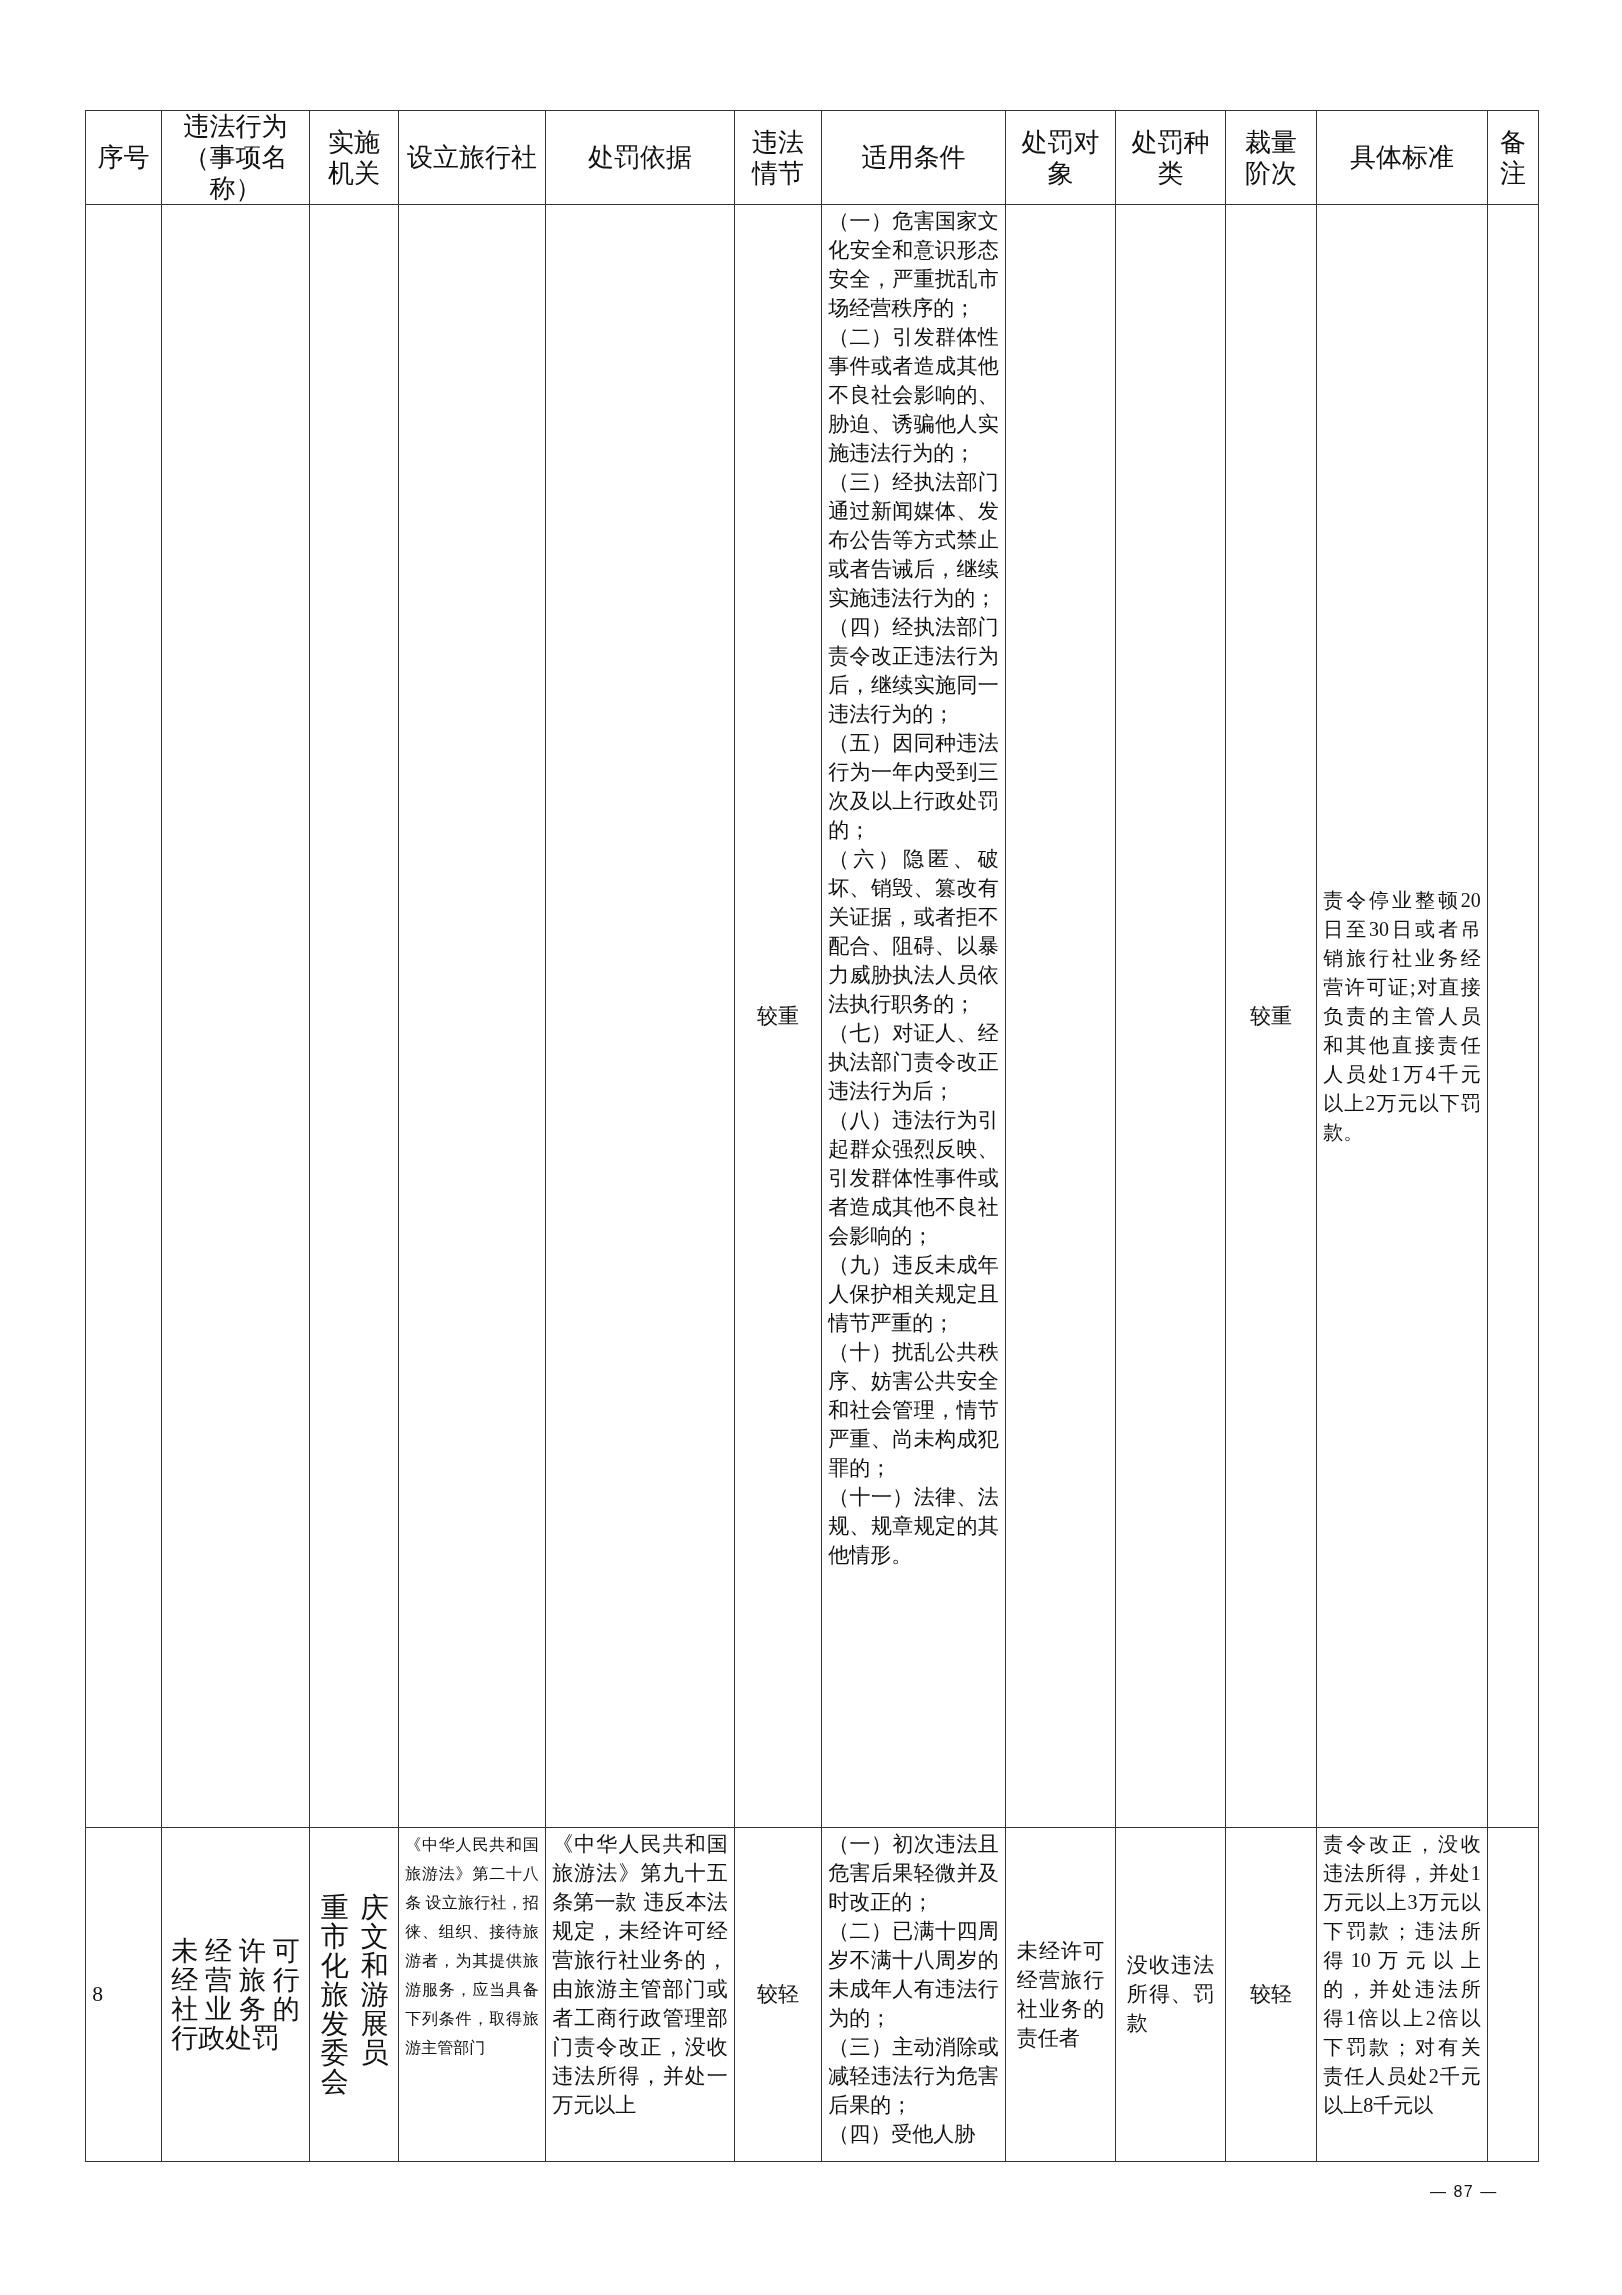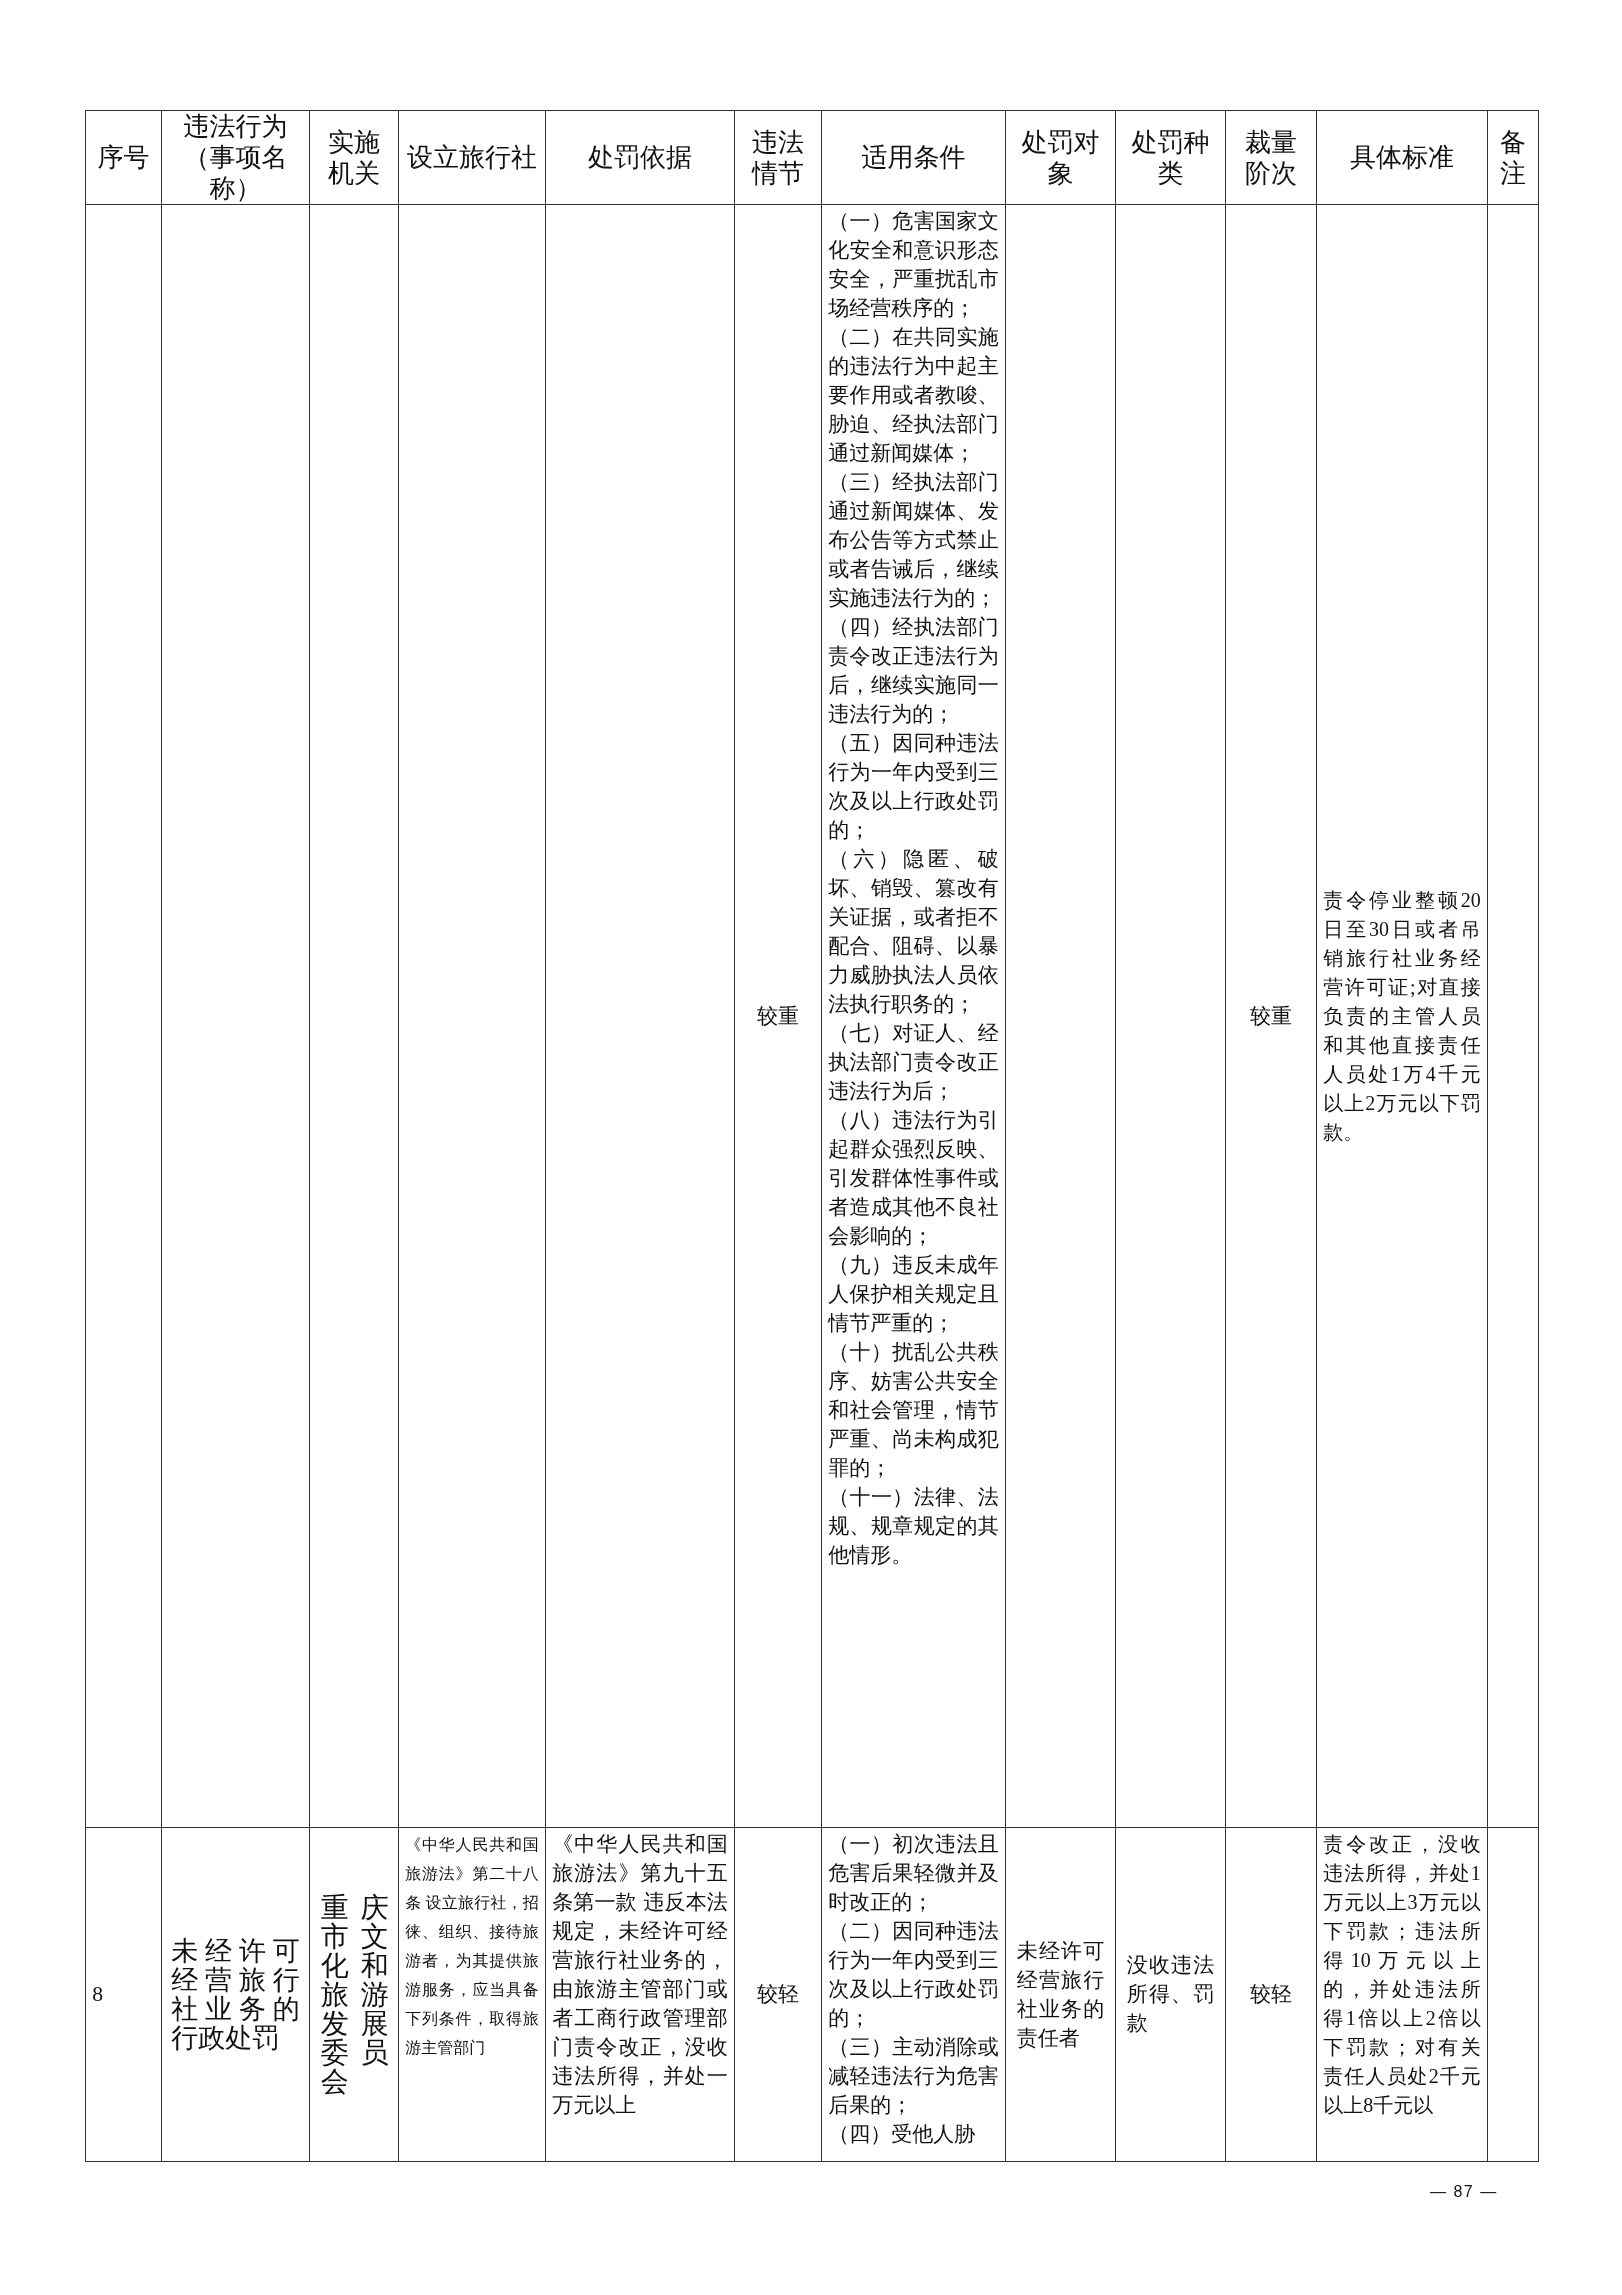--- a/index.html
+++ b/index.html
@@ -70,21 +70,21 @@
     <tr style="height:1623px">
       <td></td>
       <td></td>
       <td></td>
       <td></td>
       <td></td>
       <td class="center"><span>较重</span></td>
       <td class="top">
         <div class="cell jl" style="padding-top:1.5px">
           <span class="cond-item">（一）危害国家文化安全和意识形态安全，严重扰乱市场经营秩序的；</span>
-          <span class="cond-item">（二）在共同实施的违法行为中起主要作用或者教唆、胁迫、经执法部门通过新闻媒体；</span>
+          <span class="cond-item">（二）引发群体性事件或者造成其他不良社会影响的、胁迫、诱骗他人实施违法行为的；</span>
           <span class="cond-item">（三）经执法部门通过新闻媒体、发布公告等方式禁止或者告诫后，继续实施违法行为的；</span>
           <span class="cond-item">（四）经执法部门责令改正违法行为后，继续实施同一违法行为的；</span>
           <span class="cond-item">（五）因同种违法行为一年内受到三次及以上行政处罚的；</span>
           <span class="cond-item">（六）隐匿、破坏、销毁、篡改有关证据，或者拒不配合、阻碍、以暴力威胁执法人员依法执行职务的；</span>
           <span class="cond-item">（七）对证人、经执法部门责令改正违法行为后；</span>
           <span class="cond-item">（八）违法行为引起群众强烈反映、引发群体性事件或者造成其他不良社会影响的；</span>
           <span class="cond-item">（九）违反未成年人保护相关规定且情节严重的；</span>
           <span class="cond-item">（十）扰乱公共秩序、妨害公共安全和社会管理，情节严重、尚未构成犯罪的；</span>
           <span class="cond-item">（十一）法律、法规、规章规定的其他情形。</span>
         </div>
@@ -110,21 +110,21 @@
       <td class="top">
           <div class="cell jl sans" style="font-size:16px;padding-top:1.5px">《中华人民共和国旅游法》第二十八条 设立旅行社，招徕、组织、接待旅游者，为其提供旅游服务，应当具备下列条件，取得旅游主管部门</div>
         </td>
       <td class="top">
           <div class="cell jl" style="padding-top:1.5px">《中华人民共和国旅游法》第九十五条第一款 违反本法规定，未经许可经营旅行社业务的，由旅游主管部门或者工商行政管理部门责令改正，没收违法所得，并处一万元以上</div>
         </td>
       <td class="center"><span>较轻</span></td>
       <td class="top">
         <div class="cell jl" style="padding-top:1.5px">
           <span class="cond-item">（一）初次违法且危害后果轻微并及时改正的；</span>
-          <span class="cond-item">（二）因同种违法行为一年内受到三次及以上行政处罚的；</span>
+          <span class="cond-item">（二）已满十四周岁不满十八周岁的未成年人有违法行为的；</span>
           <span class="cond-item">（三）主动消除或减轻违法行为危害后果的；</span>
           <span class="cond-item">（四）受他人胁</span>
         </div>
       </td>
       <td>
           <div class="cell jl" style="padding:0 10.8px">未经许可经营旅行社业务的责任者</div>
         </td>
       <td>
           <div class="cell jl" style="padding:0 10.8px">没收违法所得、罚款</div>
         </td>

